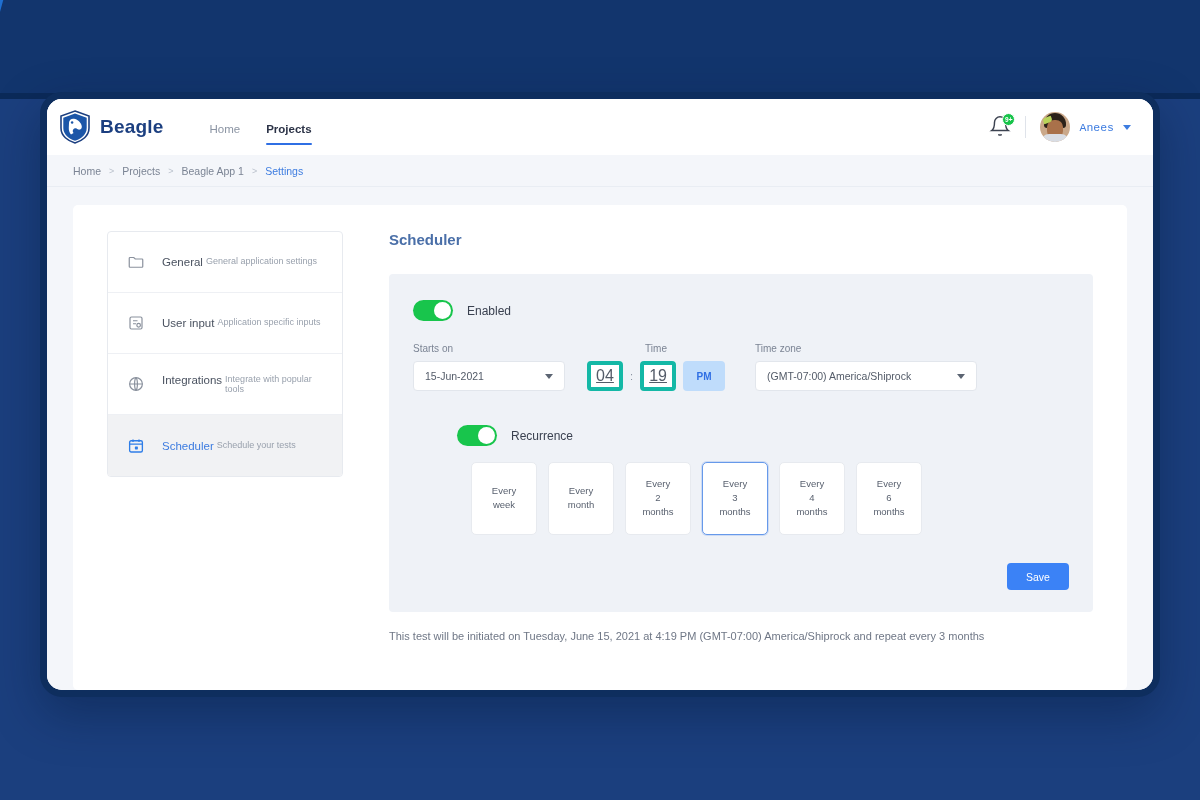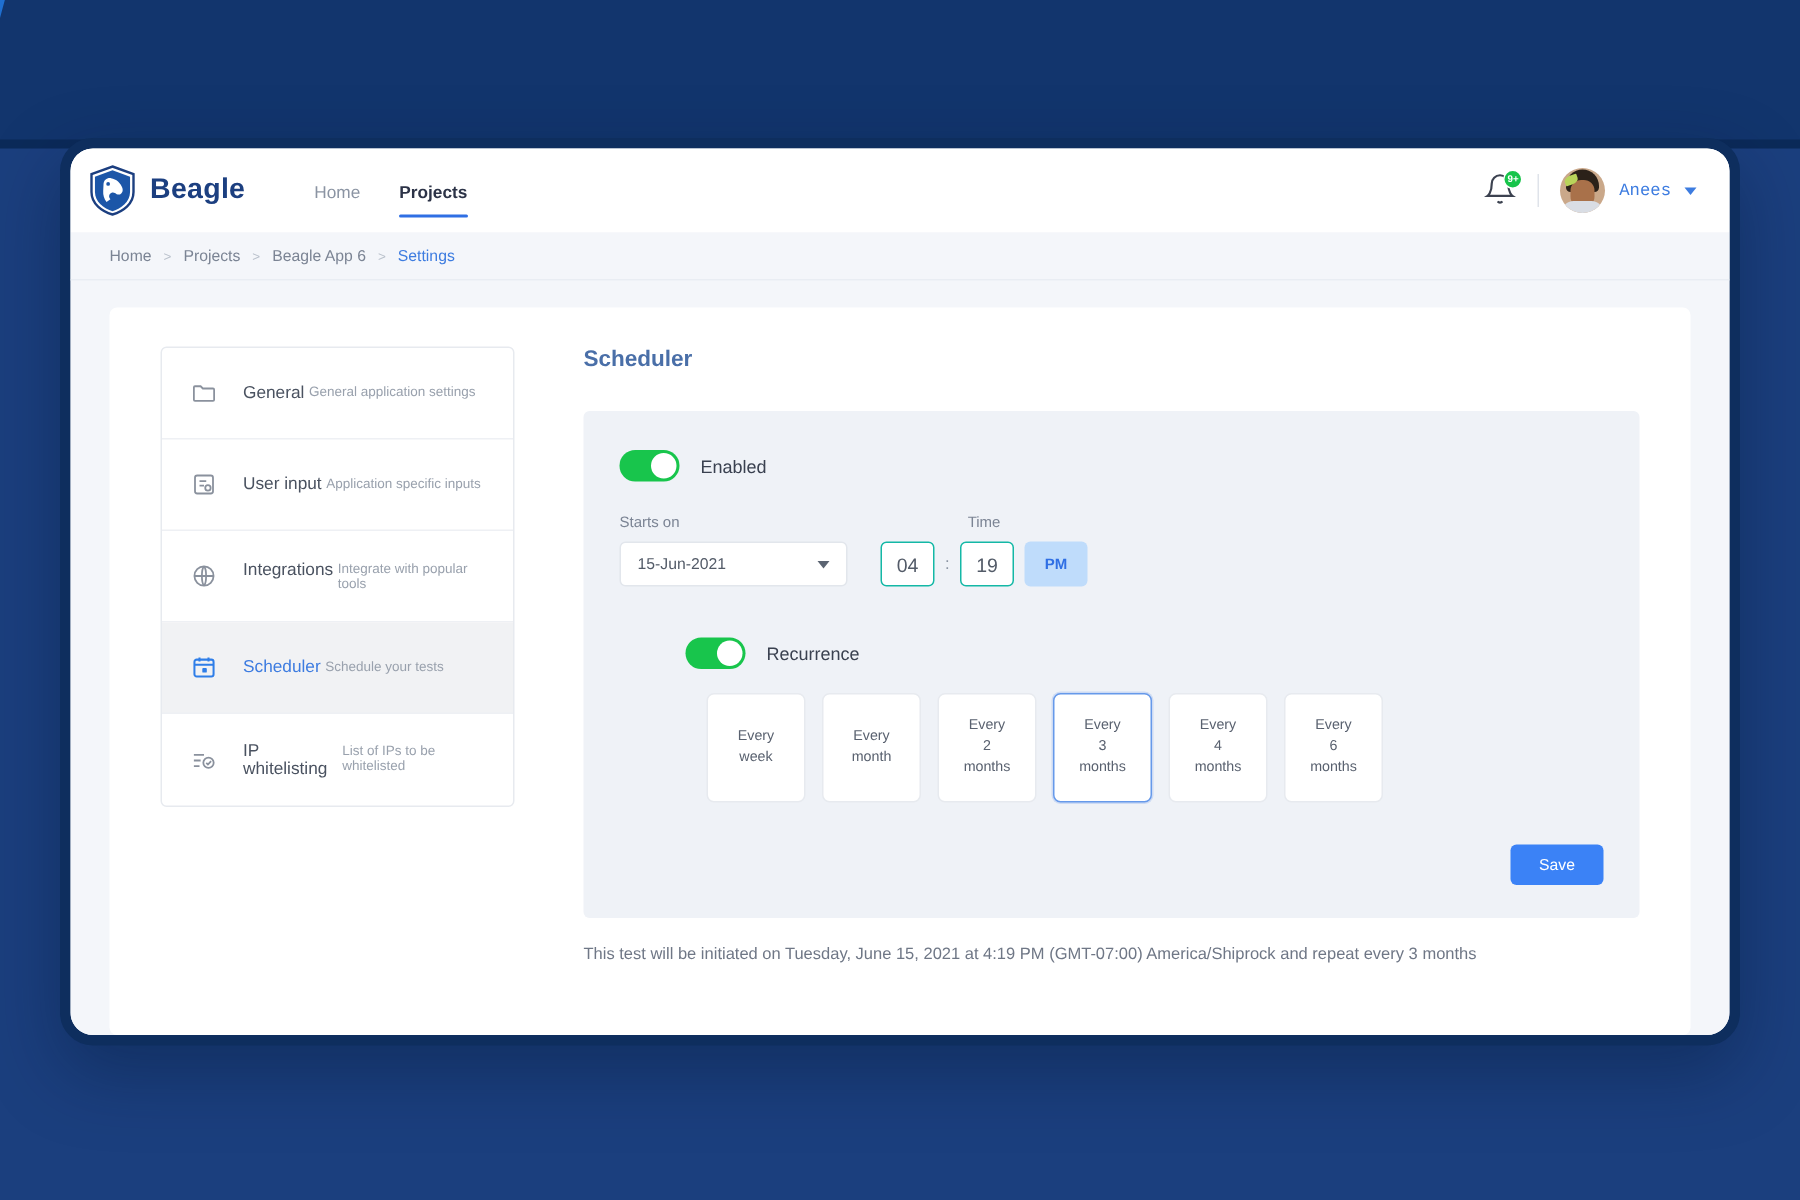--- a/index.html
+++ b/index.html
@@ -372,28 +372,29 @@
   .field-tz { margin-left: 30px; width: 222px; }
   .time-group {
     display: flex;
     align-items: center;
     gap: 7px;
   }
   .time-input {
     width: 36px;
     height: 30px;
     background: #fff;
-    border: 1px solid #14b8a6;
+    border: 4px solid #14b8a6;
     border-radius: 4px;
     display: flex;
     align-items: center;
     justify-content: center;
-    font-size: 13px;
+    font-size: 16px;
     color: #535b68;
     cursor: text;
+    text-decoration: underline;
   }
   .time-colon {
     font-size: 11px;
     color: #8b94a3;
   }
   .ampm-btn {
     width: 42px;
     height: 30px;
     background: #bfdcfb;
     border-radius: 4px;
@@ -517,21 +518,21 @@
           <span class="caret-down"></span>
         </div>
       </div>
     </div>
 
     <div class="breadcrumb-bar">
       <span class="crumb">Home</span>
       <span class="crumb-sep">&gt;</span>
       <span class="crumb">Projects</span>
       <span class="crumb-sep">&gt;</span>
-      <span class="crumb">Beagle App 6</span>
+      <span class="crumb">Beagle App 1</span>
       <span class="crumb-sep">&gt;</span>
       <span class="crumb current">Settings</span>
     </div>
 
     <div class="content-area">
       <div class="content-card">
 
         <div class="settings-nav">
 
           <div class="nav-item">
@@ -580,33 +581,20 @@
                 <path d="M3.5 9.5h17M8 3.2v3.4M16 3.2v3.4"></path>
                 <rect x="10.5" y="12.5" width="4" height="4" rx="0.8" fill="#2f7ee8" stroke="none"></rect>
               </svg>
             </span>
             <div class="nav-text">
               <span class="nav-title">Scheduler</span>
               <span class="nav-sub">Schedule your tests</span>
             </div>
           </div>
 
-          <div class="nav-item">
-            <span class="nav-icon">
-              <svg width="18" height="18" viewBox="0 0 24 24" fill="none" stroke="#8a919d" stroke-width="1.6">
-                <path d="M3 7h9M3 12h6M3 17h5"></path>
-                <circle cx="16" cy="14" r="4.6"></circle>
-                <path d="M14 14.1l1.5 1.5 2.8-3"></path>
-              </svg>
-            </span>
-            <div class="nav-text">
-              <span class="nav-title">IP whitelisting</span>
-              <span class="nav-sub">List of IPs to be whitelisted</span>
-            </div>
-          </div>
 
 
         </div>
 
         <div class="panel">
           <div class="panel-title">Scheduler</div>
 
           <div class="form-box">
 
             <div class="toggle-row">
@@ -629,20 +617,27 @@
               <div class="field field-time">
                 <span class="field-label">Time</span>
                 <div class="time-group">
                   <div class="time-input">04</div>
                   <span class="time-colon">:</span>
                   <div class="time-input">19</div>
                   <div class="ampm-btn">PM</div>
                 </div>
               </div>
 
+              <div class="field field-tz">
+                <span class="field-label">Time zone</span>
+                <div class="select-box">
+                  <span class="val">(GMT-07:00) America/Shiprock</span>
+                  <span class="sel-caret"></span>
+                </div>
+              </div>
 
             </div>
 
             <div class="recurrence-row">
               <div class="toggle">
                 <div class="knob"></div>
               </div>
               <span class="toggle-label">Recurrence</span>
             </div>
 

